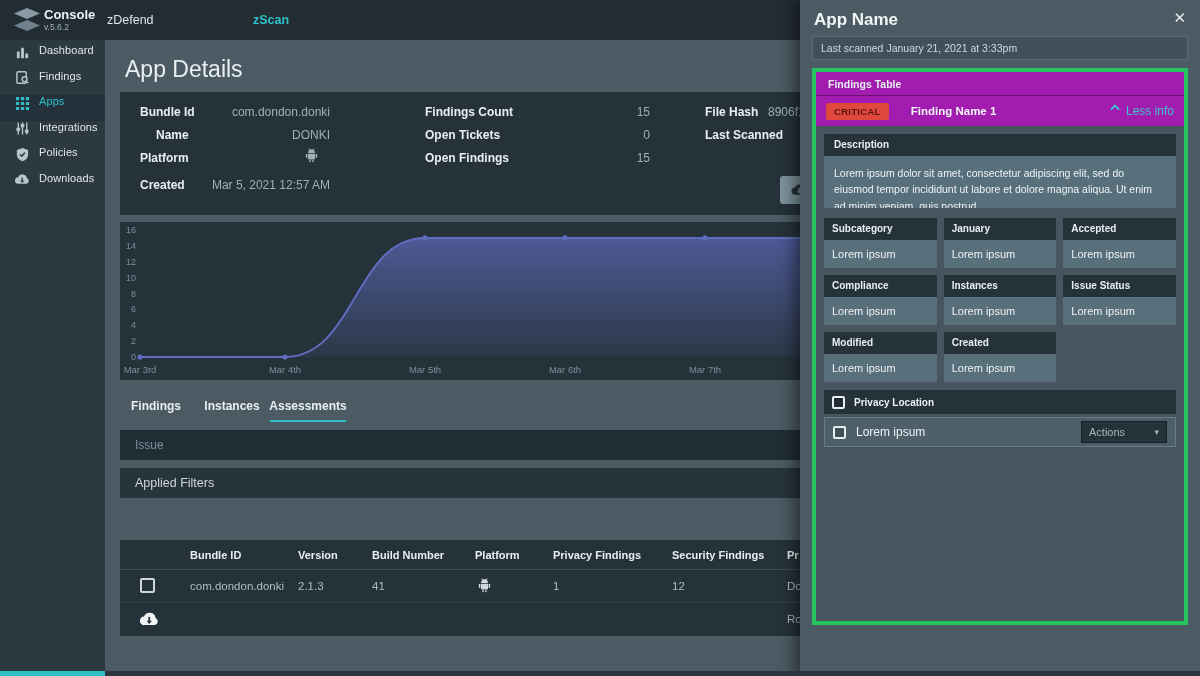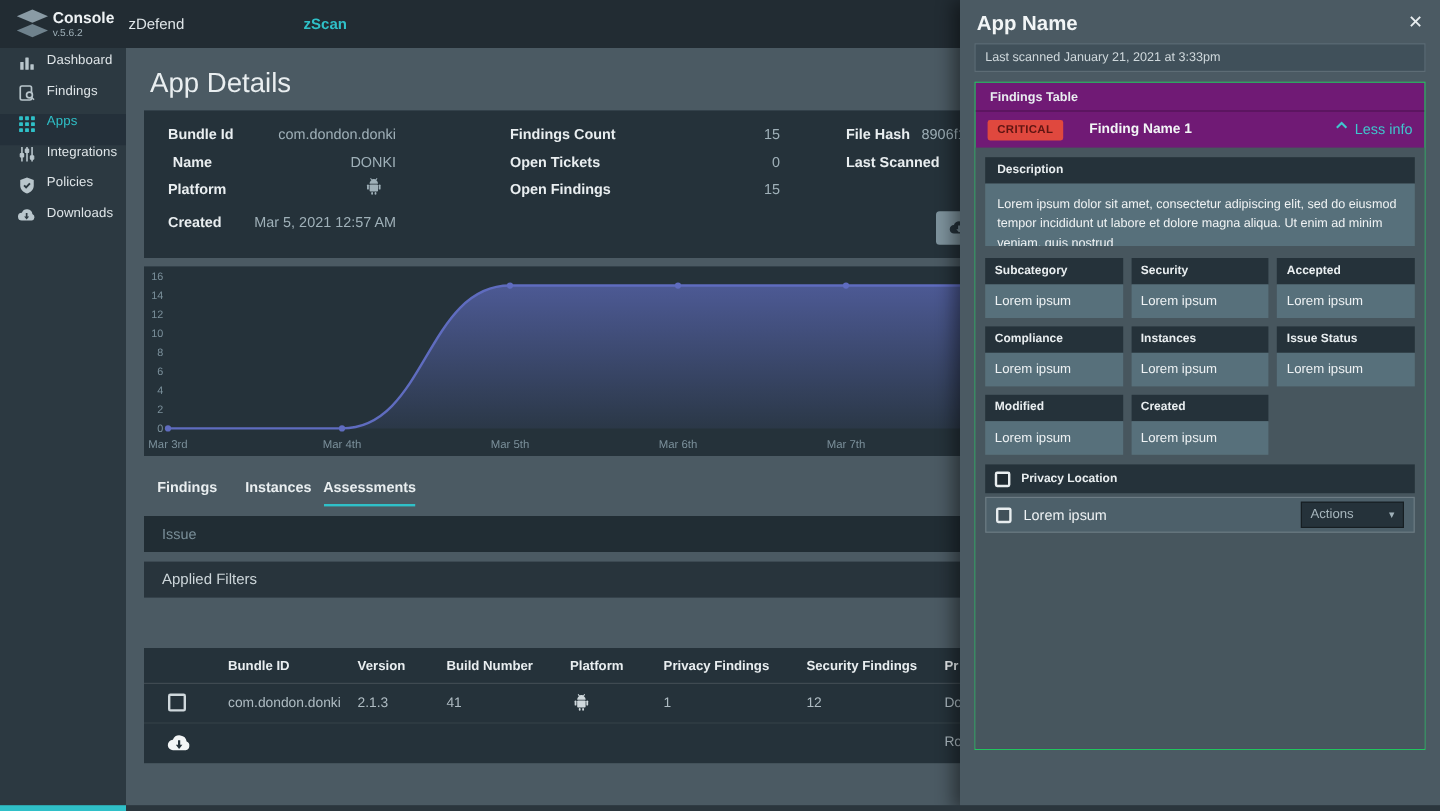--- a/index.html
+++ b/index.html
@@ -60,22 +60,22 @@
 
   
   .drawer { position:absolute; left:800px; top:0; width:400px; height:676px; background:#4b5a63;
             box-shadow:-6px 0 14px rgba(0,0,0,.45); z-index:20; }
   .drawer-title { position:absolute; left:14px; top:10px; font-size:17px; font-weight:bold; color:#f2f5f6; }
   .drawer-close { position:absolute; right:14px; top:9px; font-size:15px; color:#e9eef0; cursor:default; }
   .scanned-bar { position:absolute; left:12px; top:36px; width:376px; height:24px; background:#40505a;
                  border:1px solid #5d6c75; display:flex; align-items:center; }
   .scanned-bar span { font-size:10.5px; color:#cfd8dc; padding-left:8px; }
 
-  .findings-card { position:absolute; left:12px; top:68px; width:376px; height:557px; background:#701a75;
-                   border:1px solid #22c55e; display:flex; flex-direction:column; }
+  .findings-card { position:absolute; left:12px; top:68px; width:376px; height:557px; background:#a21caf;
+                   border:4px solid #22c55e; display:flex; flex-direction:column; }
   .fc-title { height:24px; line-height:24px; padding-left:12px; font-size:10.5px; font-weight:bold; color:#e9eef0;
               border-bottom:1px solid rgba(0,0,0,.35); }
   .finding-row { height:30px; display:flex; align-items:center; padding:0 10px; }
   .sev-badge { background:#e0483e; color:#5f1512; font-size:9.5px; font-weight:bold; padding:3px 8px; border-radius:2px;
                letter-spacing:.3px; }
   .finding-name { margin-left:22px; font-size:11.5px; font-weight:bold; color:#f2f5f6; flex:1; }
   .less-info { display:flex; gap:6px; color:#3fc6cd; font-size:12px; cursor:default; }
 
   .expanded { flex:1; background:#47565e; padding:8px; }
   .dark-box { background:#25323a; }
@@ -192,21 +192,21 @@
     </div>
   </div>
 </div>
 
 <div class="main">
   <div class="page-title">App Details</div>
 
   <div class="card app-info">
     <span class="ai-l" style="left:20px;top:13px">Bundle Id</span>
     <span class="ai-v" style="left:100px;top:13px;width:110px">com.dondon.donki</span>
-    <span class="ai-l" style="left:24px;top:36px">Name</span>
+    <span class="ai-l" style="left:36px;top:36px">Name</span>
     <span class="ai-v" style="left:100px;top:36px;width:110px">DONKI</span>
     <span class="ai-l" style="left:20px;top:59px">Platform</span>
     <span class="abs" style="left:185px;top:55px;color:#9fb0b8">
       <svg width="13" height="16" viewBox="0 0 24 28" fill="currentColor">
         <path d="M7 2l1.8 2.8a6.6 6.6 0 0 1 6.4 0L17 2" stroke="currentColor" stroke-width="1.6" fill="none"></path>
         <path d="M5.5 10.5 A6.5 6.5 0 0 1 18.5 10.5 Z"></path>
         <rect x="5.5" y="11.5" width="13" height="11" rx="1.5"></rect>
         <rect x="1.6" y="11.5" width="2.8" height="8" rx="1.4"></rect>
         <rect x="19.6" y="11.5" width="2.8" height="8" rx="1.4"></rect>
         <rect x="8" y="23.2" width="2.8" height="4.2" rx="1.4"></rect>
@@ -352,21 +352,21 @@
     <div class="expanded">
       <div class="dark-box desc-head">Description</div>
       <div class="lite-box desc-body">Lorem ipsum dolor sit amet, consectetur adipiscing elit, sed do eiusmod tempor incididunt ut labore et dolore magna aliqua. Ut enim ad minim veniam, quis nostrud</div>
 
       <div class="fields-grid">
         <div>
           <div class="dark-box field-head">Subcategory</div>
           <div class="lite-box field-val">Lorem ipsum</div>
         </div>
         <div>
-          <div class="dark-box field-head">Security</div>
+          <div class="dark-box field-head">January</div>
           <div class="lite-box field-val">Lorem ipsum</div>
         </div>
         <div>
           <div class="dark-box field-head">Accepted</div>
           <div class="lite-box field-val">Lorem ipsum</div>
         </div>
         <div>
           <div class="dark-box field-head">Compliance</div>
           <div class="lite-box field-val">Lorem ipsum</div>
         </div>

